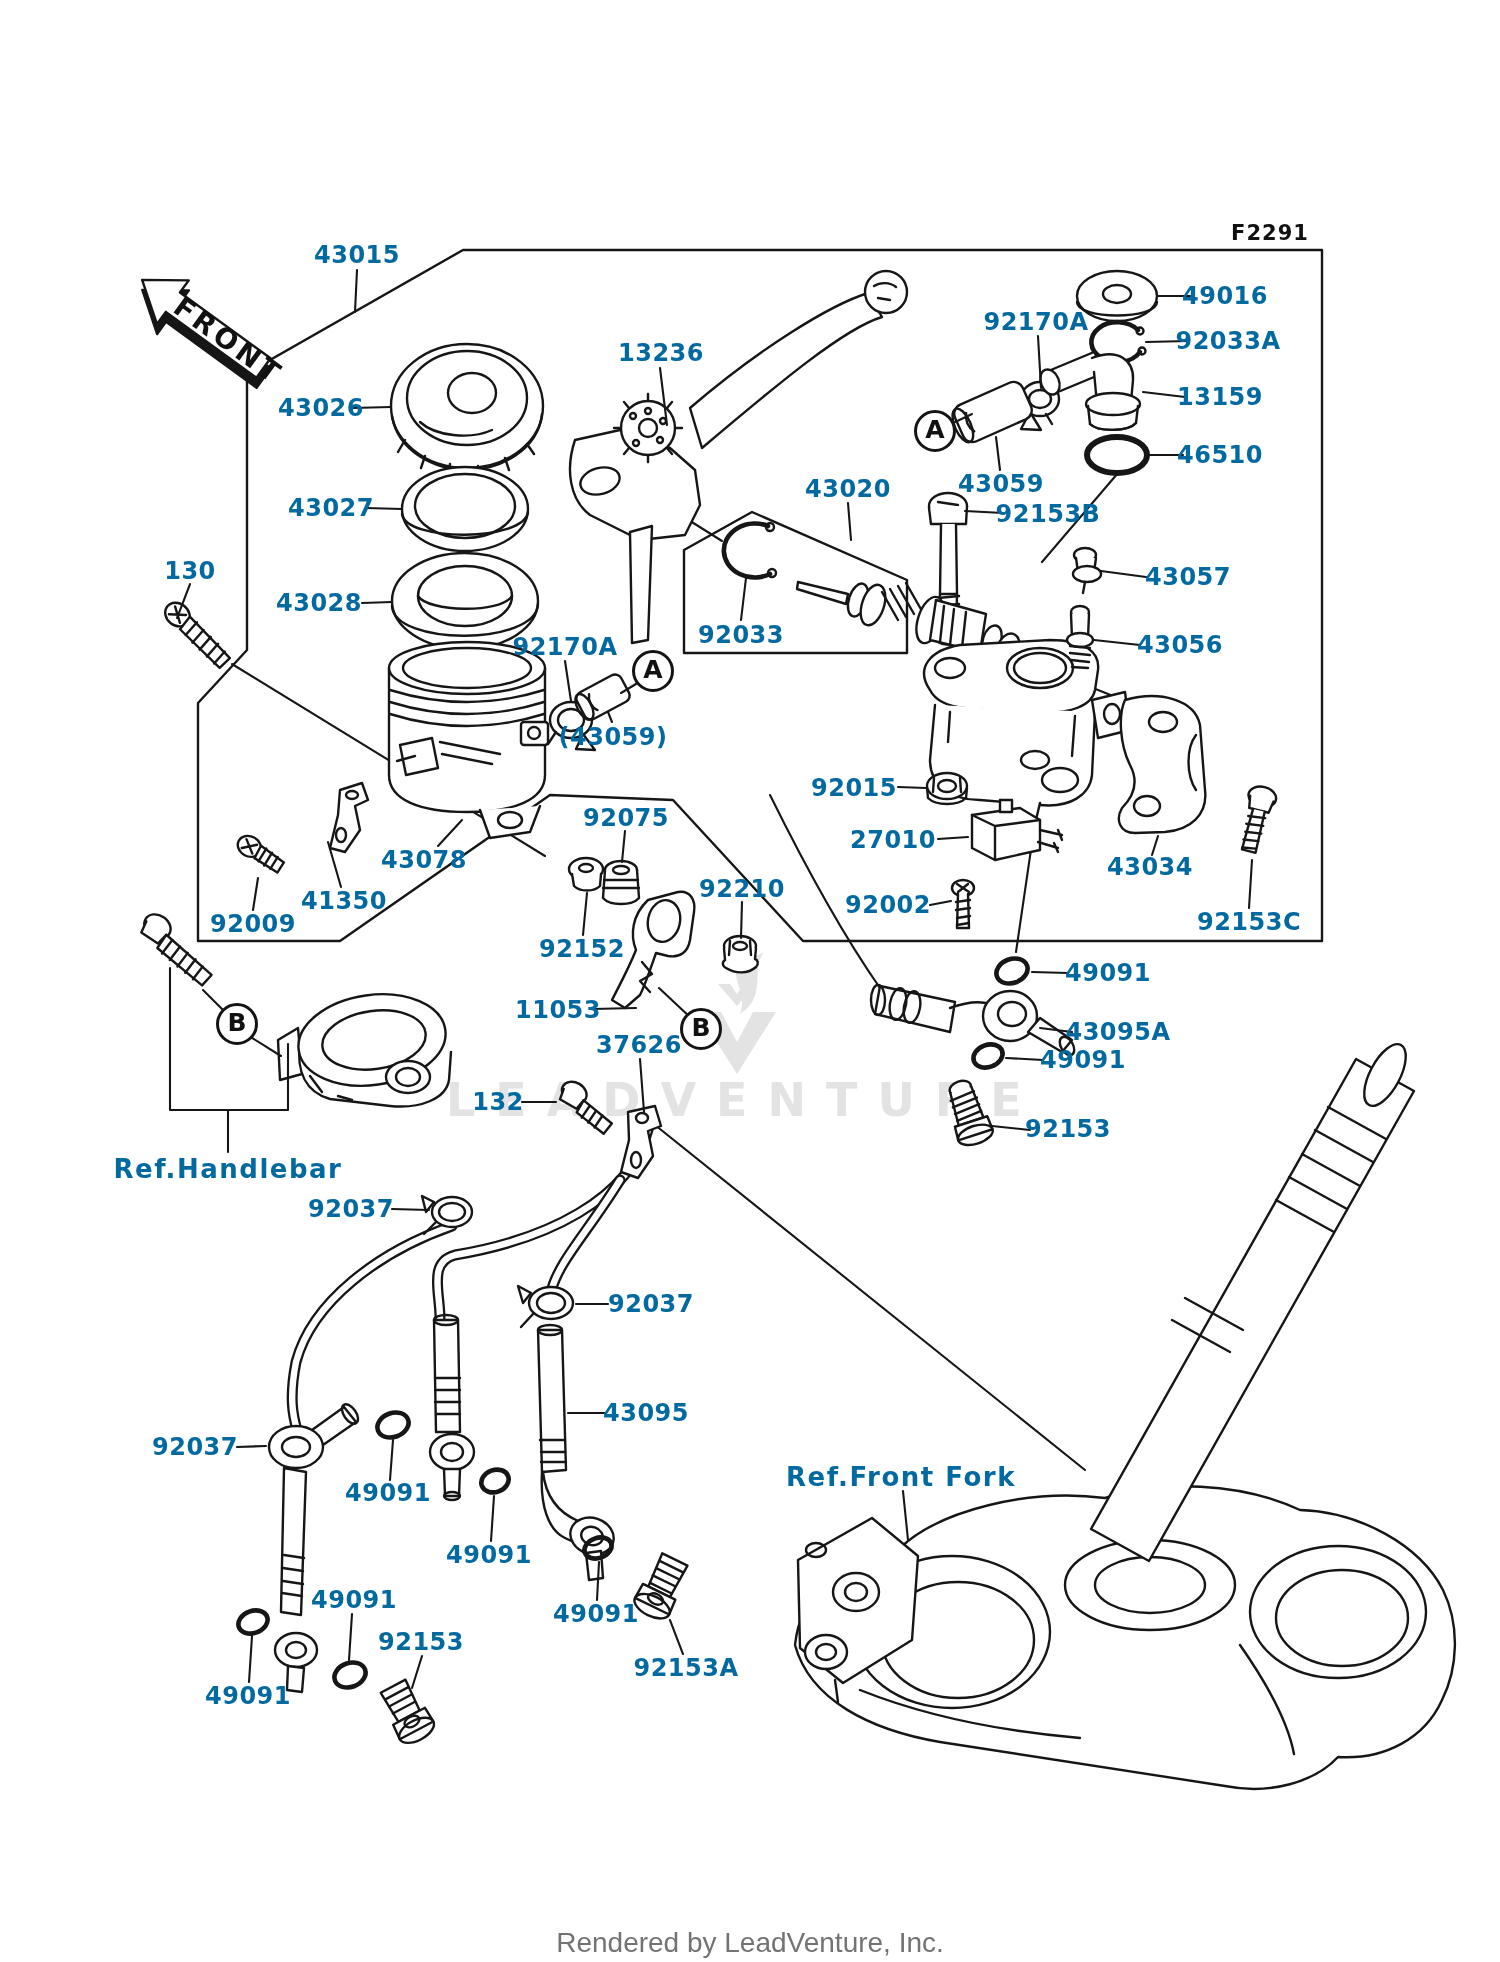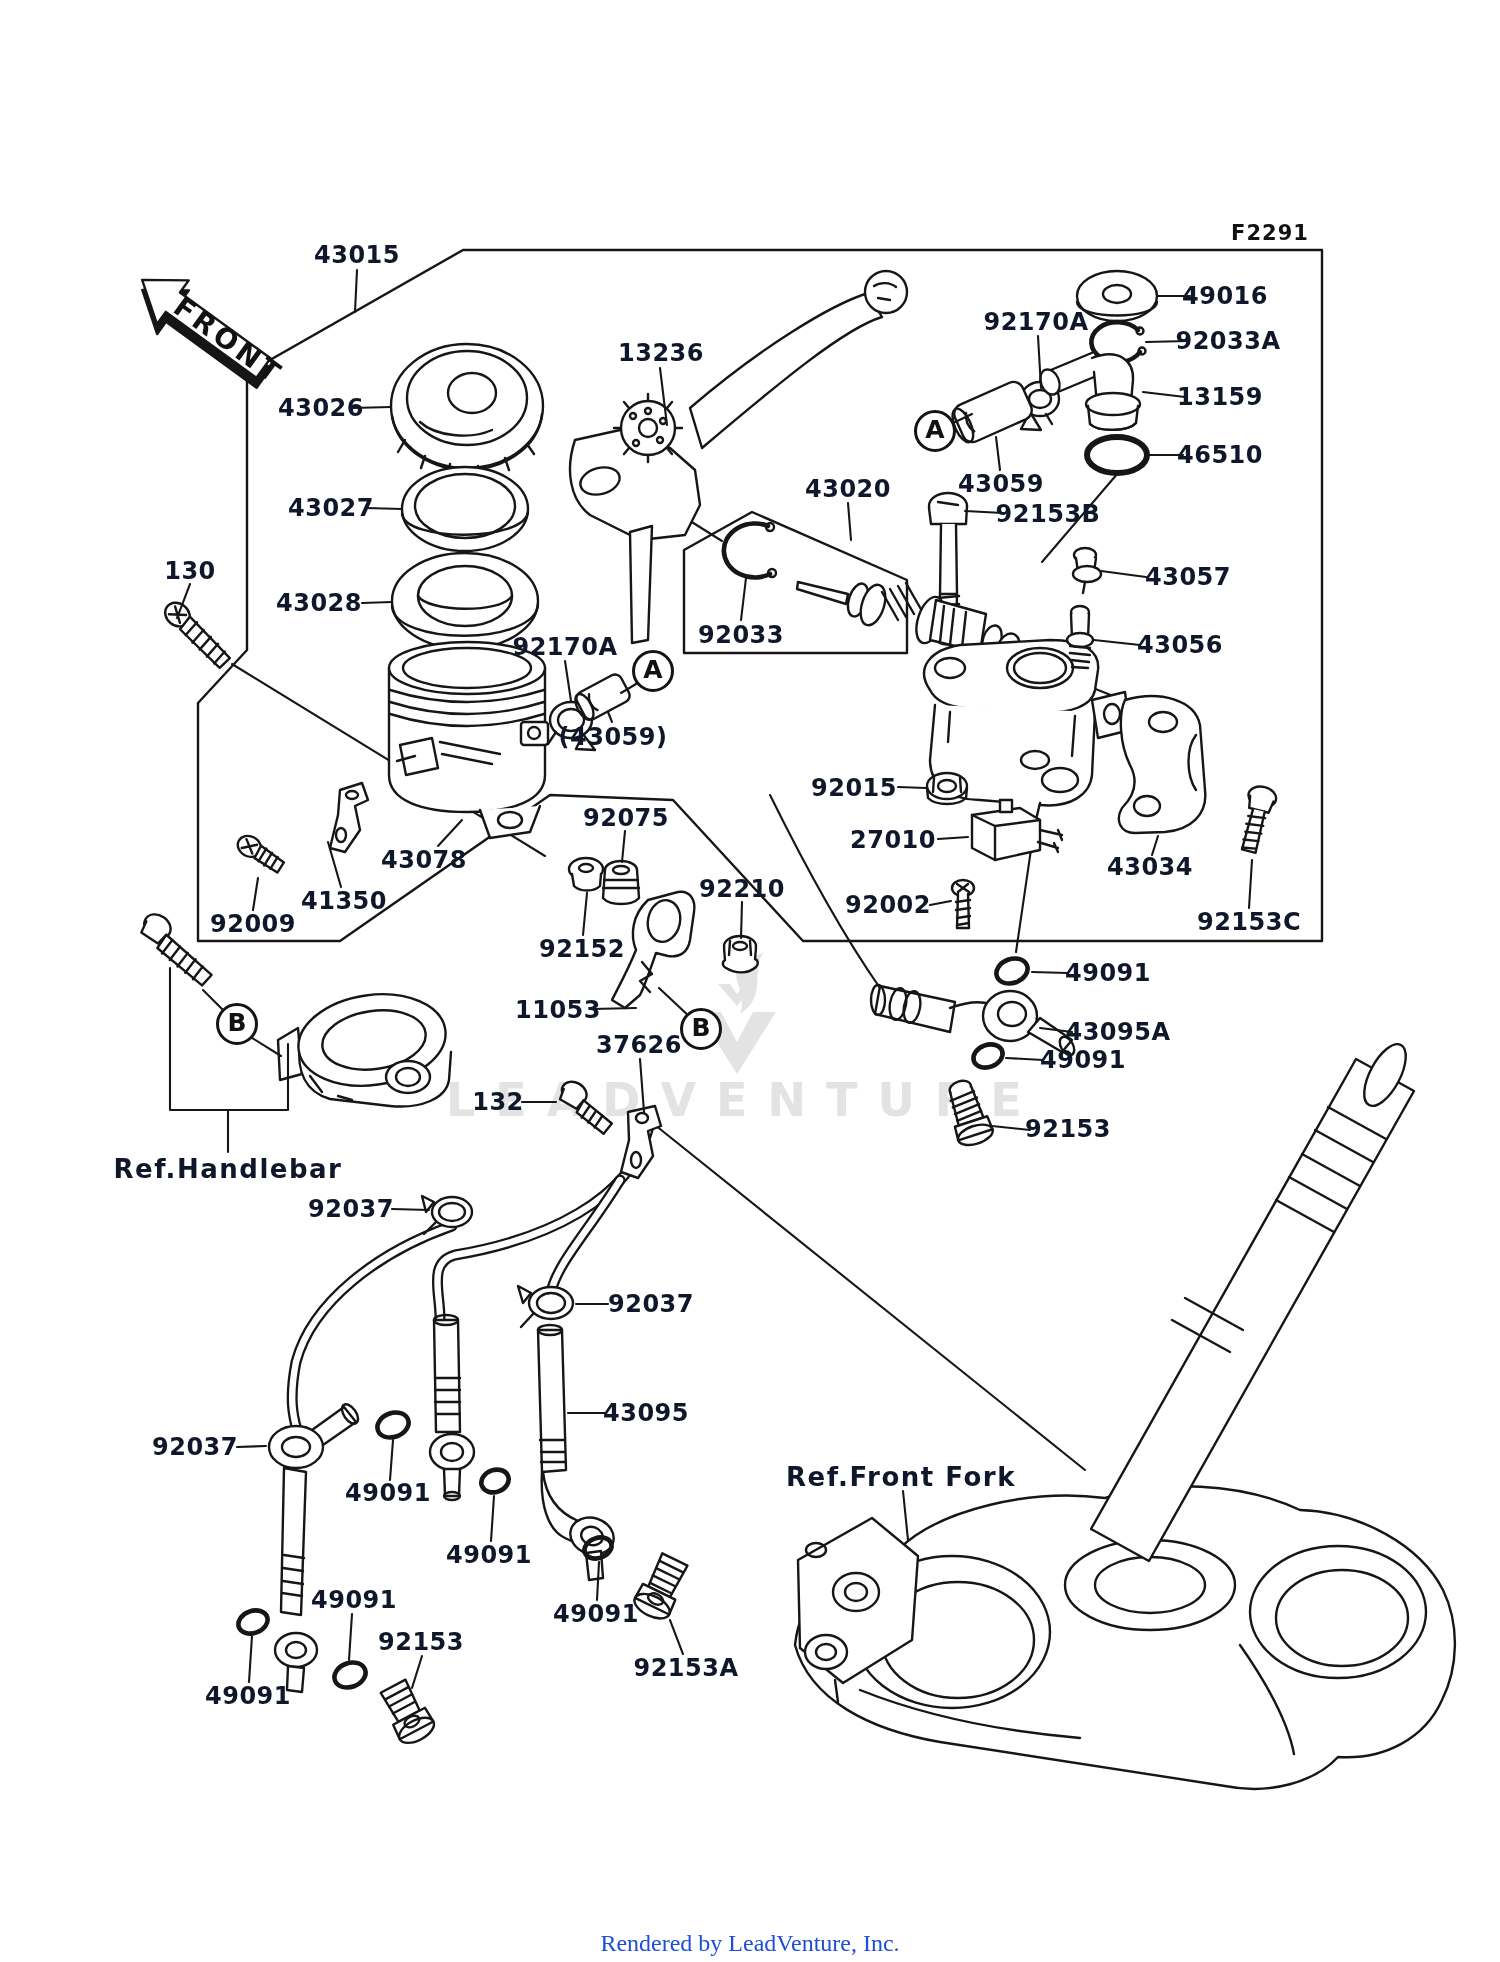--- a/index.html
+++ b/index.html
@@ -11,29 +11,29 @@
   .art .dk  { fill:#161616; stroke:#161616; }
   .art .ld  { stroke-width:2.1; }
   .art .tk  { stroke-width:4.6; }
   .art .tk2 { stroke-width:6; }
   .art .tube{ stroke-width:11; }
   .art .tin { stroke:#ffffff; stroke-width:6.4; }
   .wmfill { fill:#e3e3e3; stroke:none; }
   .wmtext { font:bold 46px "DejaVu Sans", sans-serif; letter-spacing:20px; fill:#e3e3e3; stroke:none; }
   .fronttext { font:bold 28px "DejaVu Sans", sans-serif; letter-spacing:4px; fill:#111; stroke:none; }
   .lbl { position:absolute; transform:translate(-50%,-50%); white-space:nowrap;
-         font-weight:bold; font-size:24px; color:#0f172a; letter-spacing:0.5px; }
+         font-weight:bold; font-size:24px; color:#0369a1; letter-spacing:0.5px; }
   .ref { font-size:26px; letter-spacing:1.5px;text-align:center; }
   .figcode { position:absolute; transform:translate(-50%,-50%); font-weight:bold; font-size:21px;
              letter-spacing:1px; color:#111; }
   .marker { position:absolute; transform:translate(-50%,-50%); width:36px; height:36px;
             border:3px solid #141414; border-radius:50%; background:#fff; text-align:center;
             line-height:34px; font-weight:bold; font-size:25px; color:#111; }
-  .credit { position:absolute; transform:translate(-50%,-50%); font-family:Liberation Serif, serif;
-            font-size:24px; color:#1d4ed8; letter-spacing:0px; white-space:nowrap; }
+  .credit { position:absolute; transform:translate(-50%,-50%); font-family:Liberation Sans, sans-serif;
+            font-size:28px; color:#737373; letter-spacing:0px; white-space:nowrap; }
 </style>
 </head>
 <body>
 
 <div class="canvas">
 
 <svg width="1500" height="1962" viewBox="0 0 1500 1962" class="art">
 
   <g>
     <path class="wmfill" d="M 741,950 C 725,975 749,992 740,1014 C 768,996 750,970 764,952 C 753,959 747,957 741,950 Z"></path>

